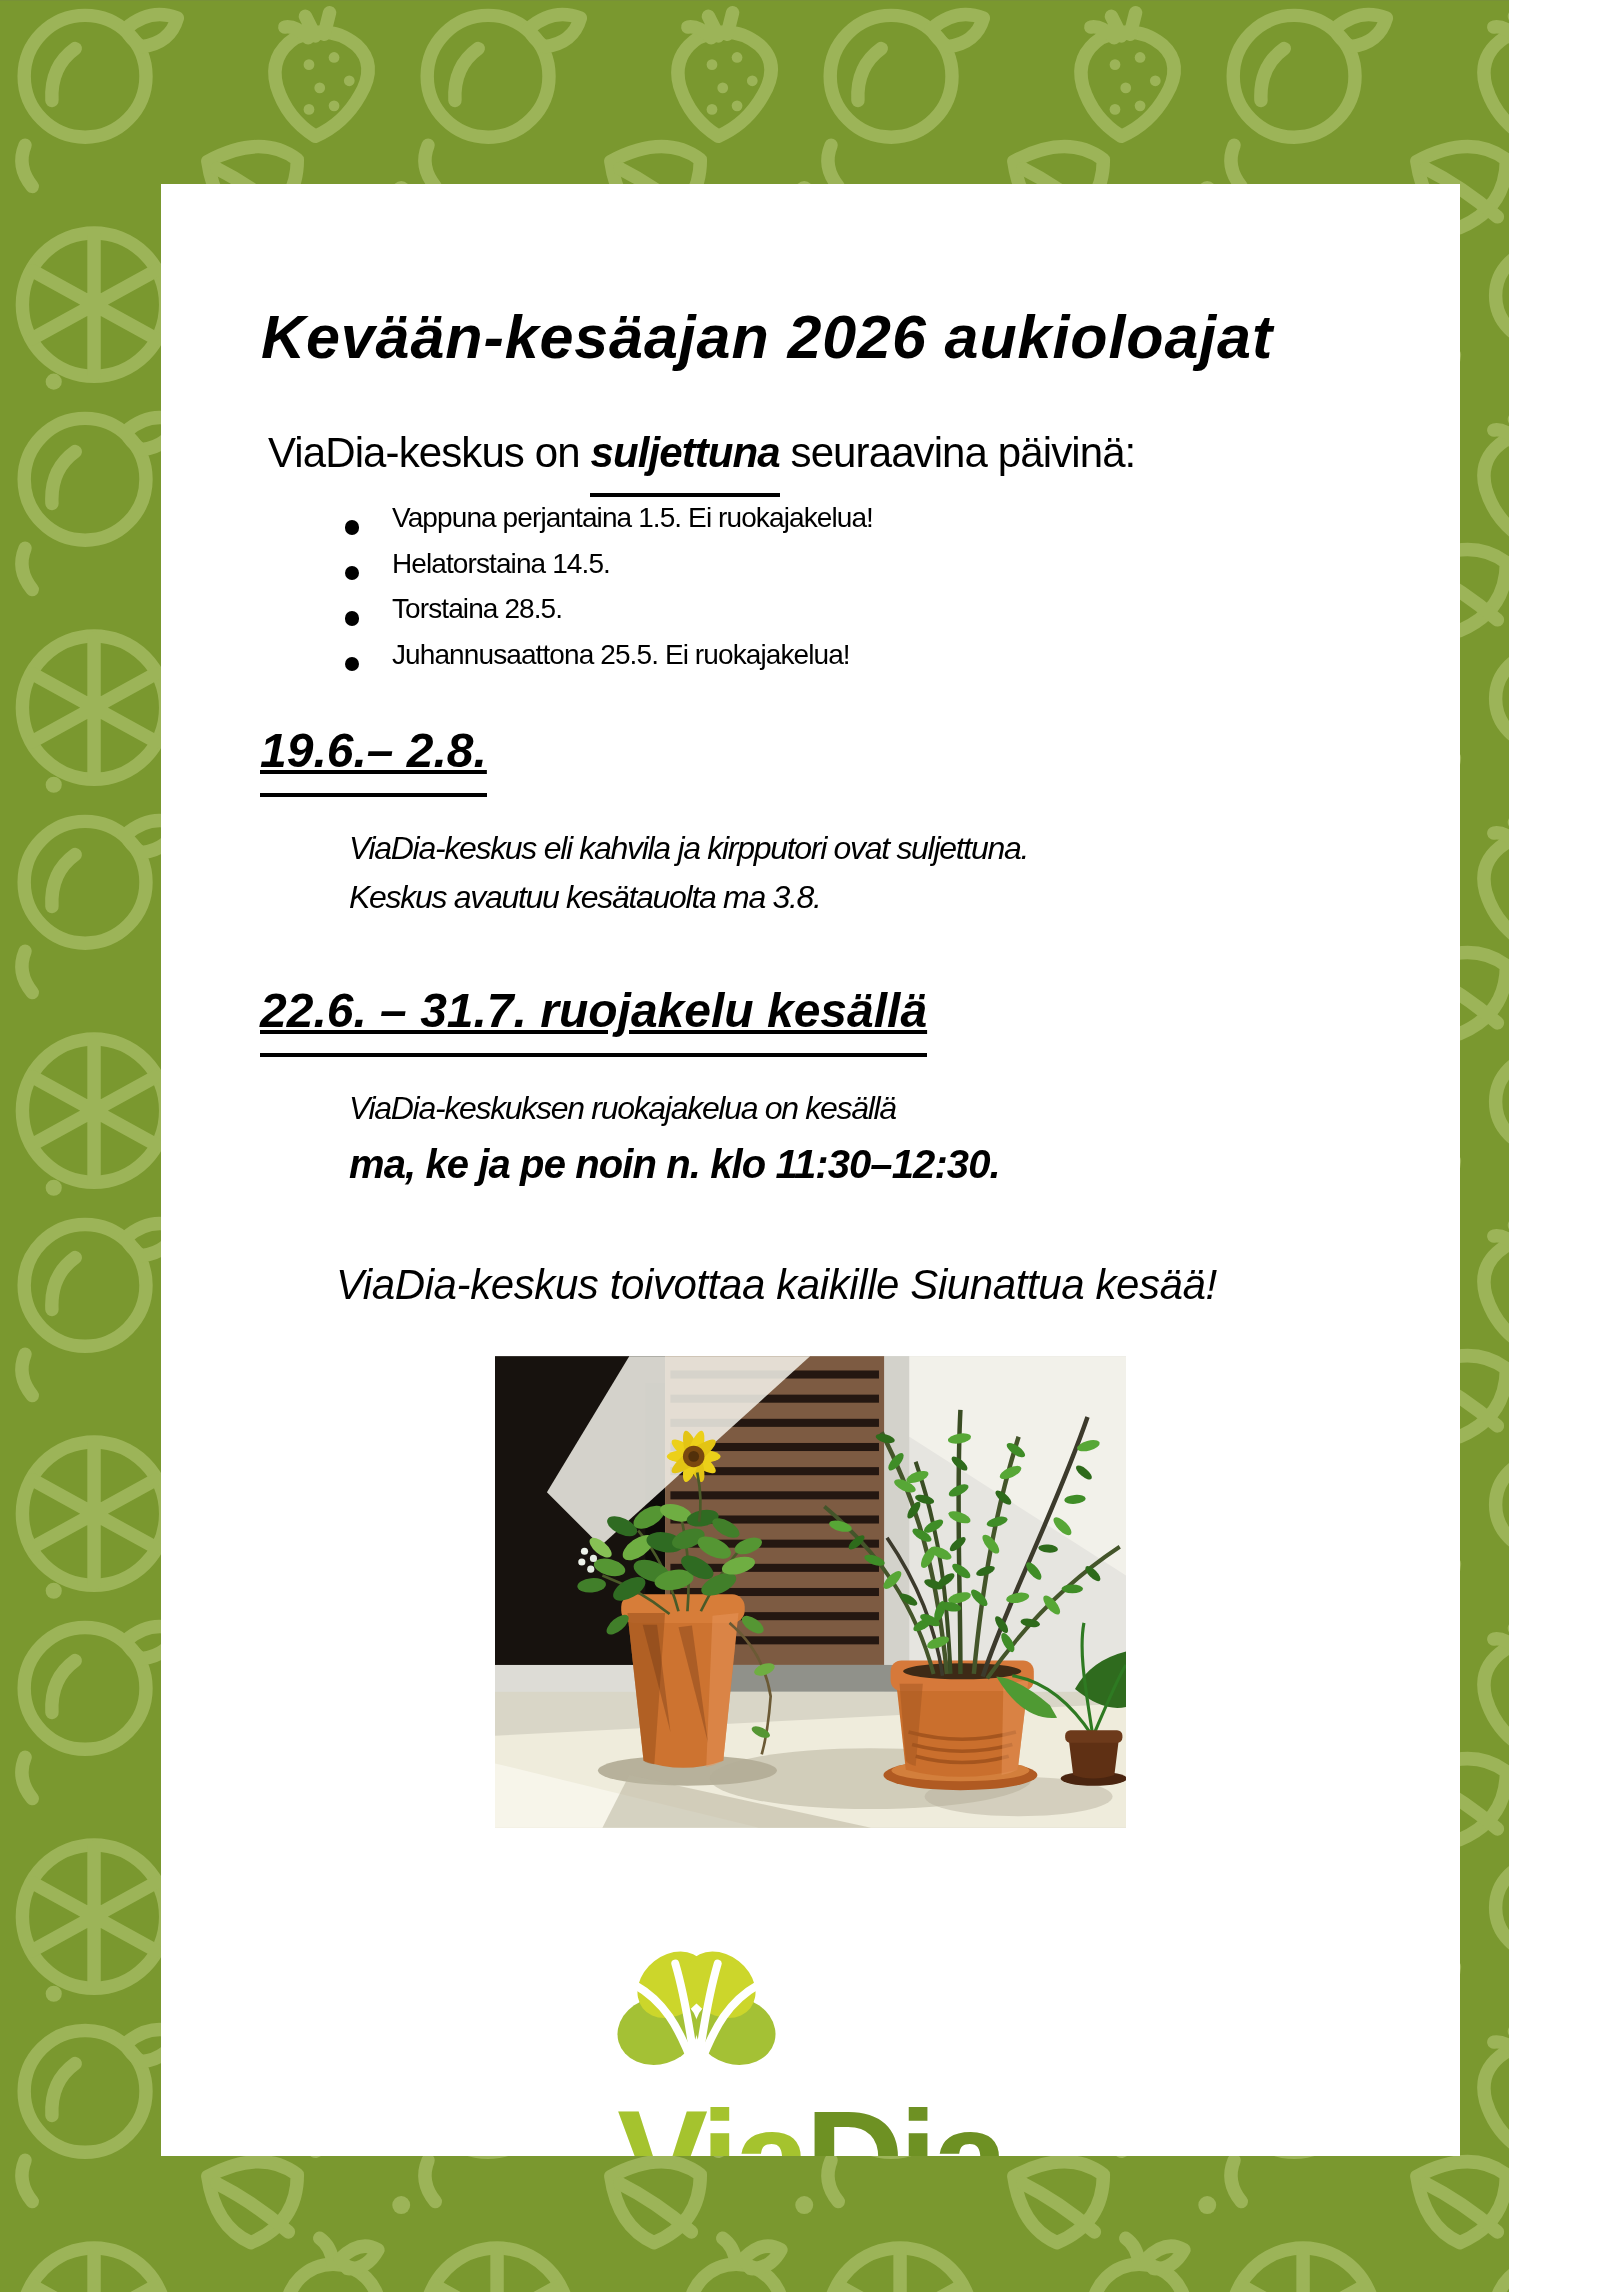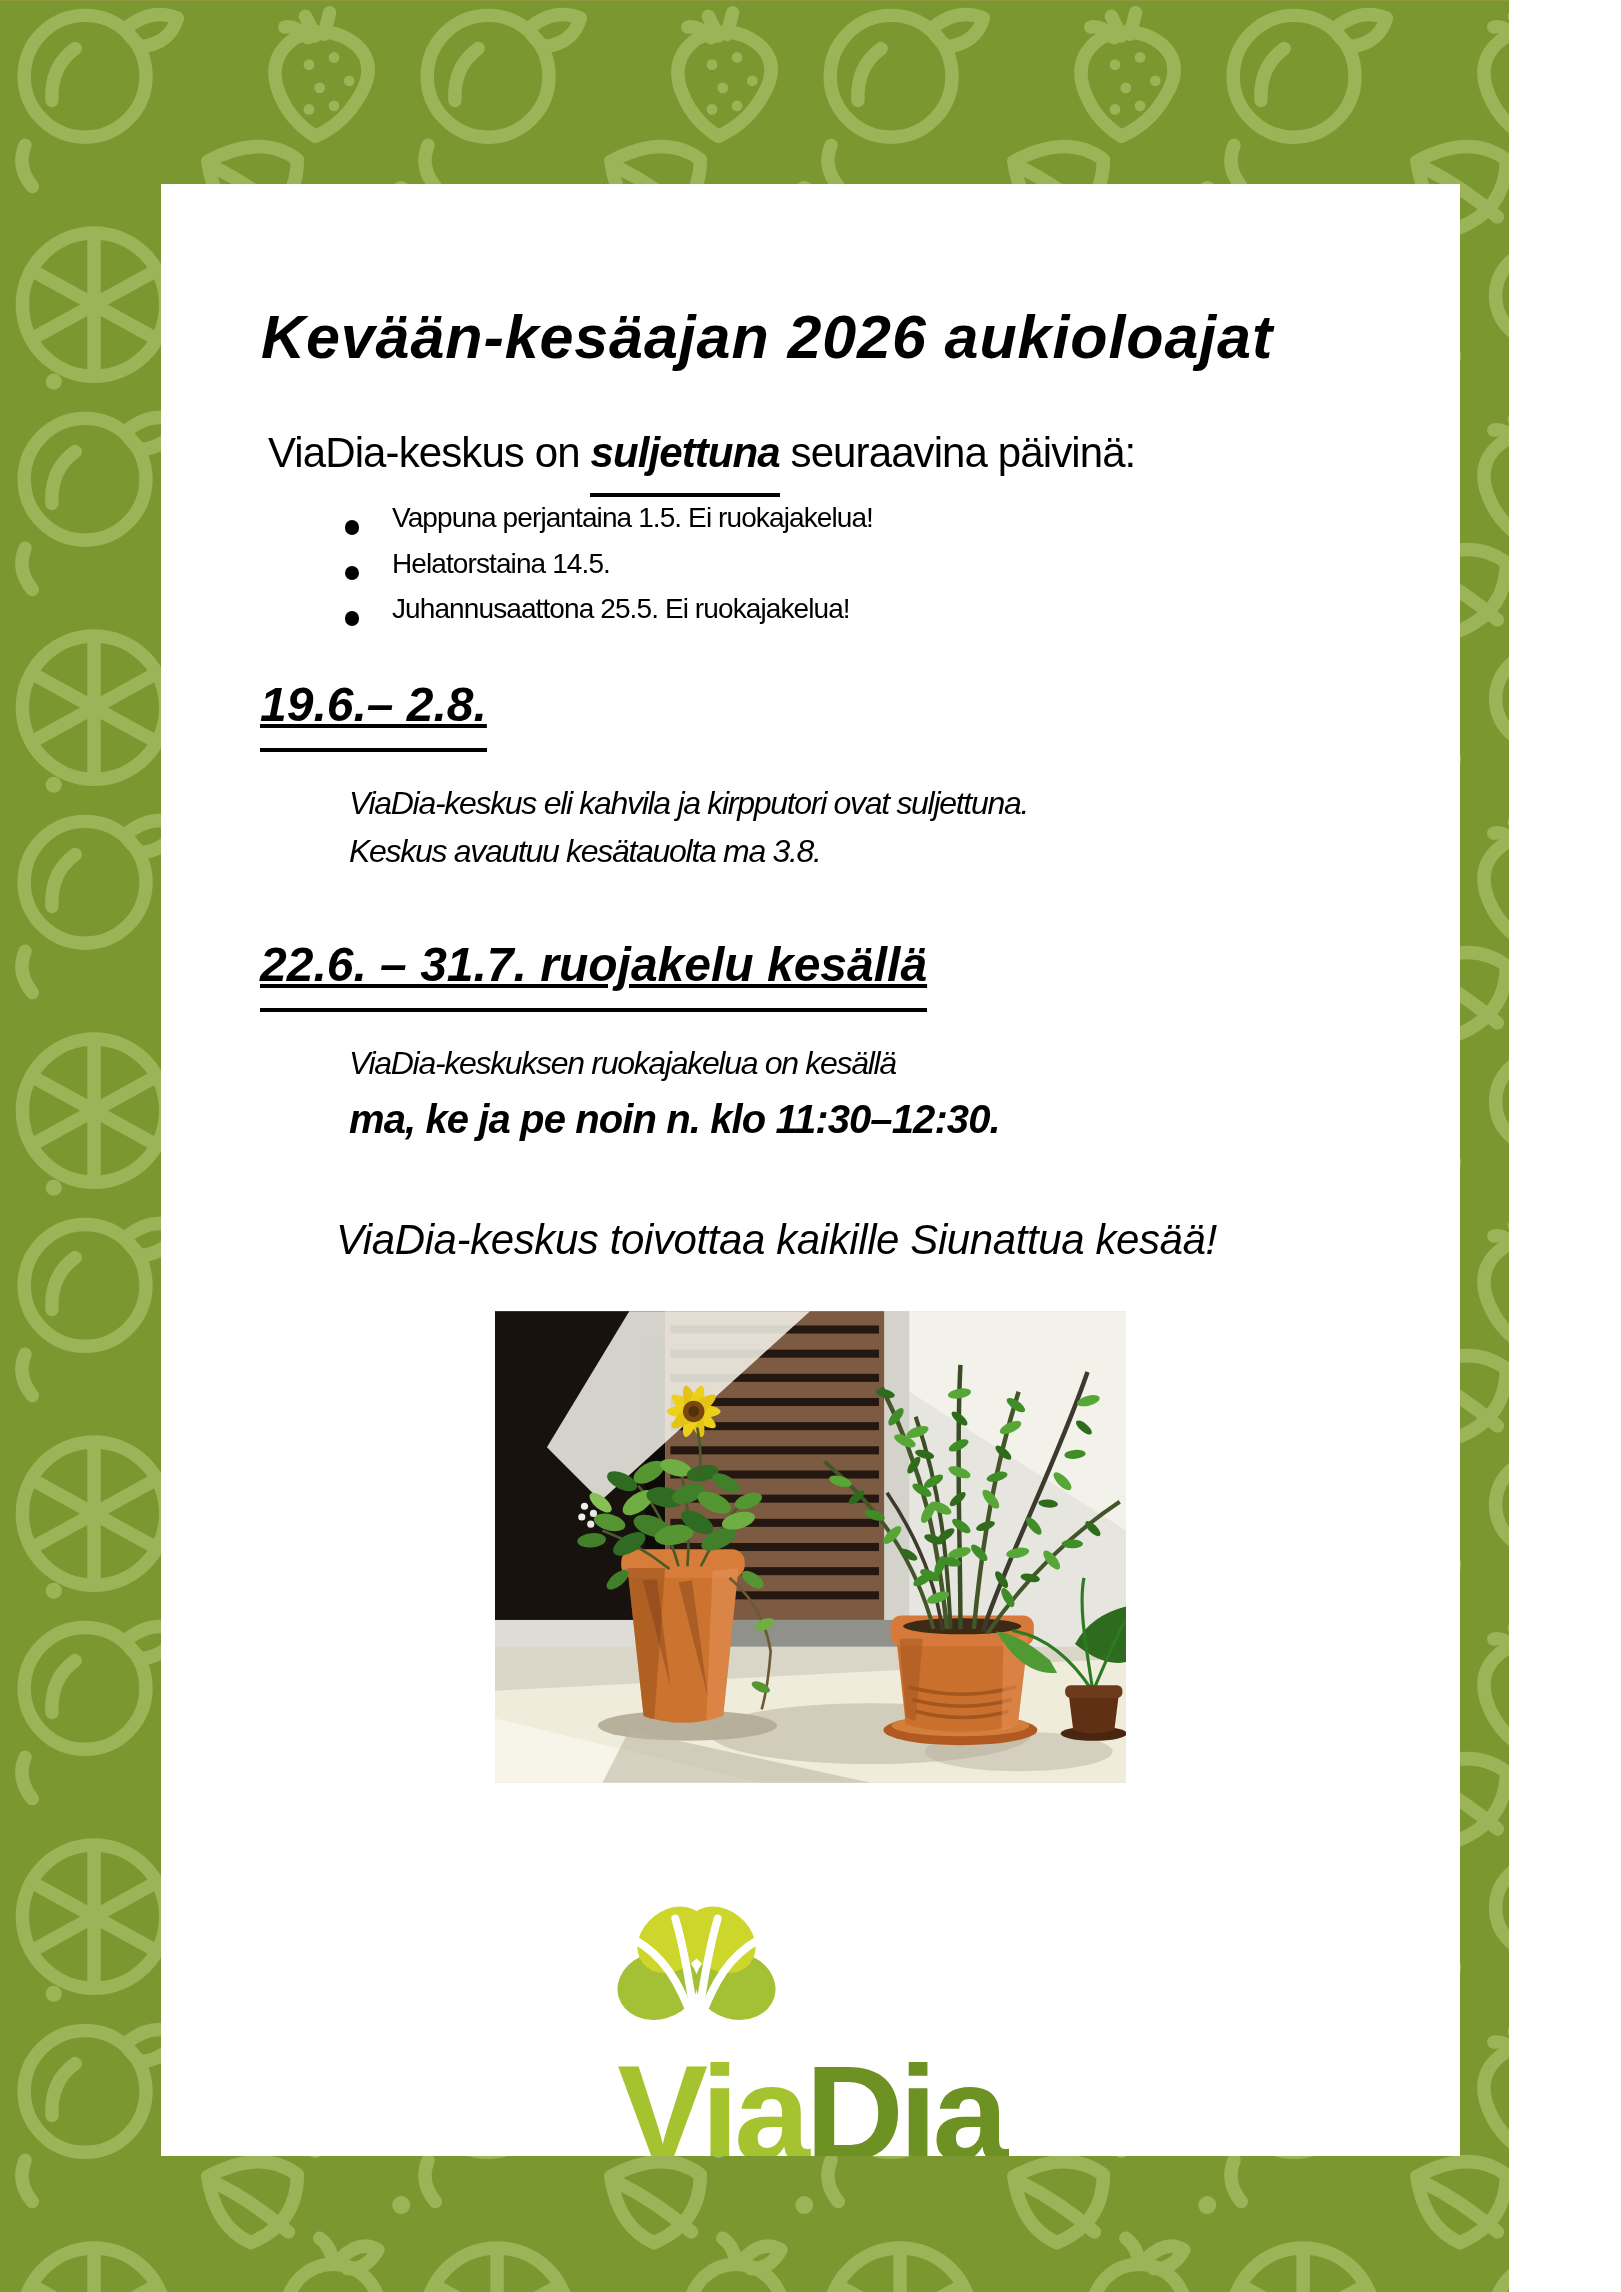--- a/index.html
+++ b/index.html
@@ -1,19 +1,19 @@
 <!DOCTYPE html>
 <html style="font-size:14.3px"><head>
 <meta charset="utf-8">
 <style>
   html,body{margin:0;padding:0;}
   .page{
     position:relative;
     width:1509px;height:2293px;
-    background:#fca5a5;
+    background:#737373;
     overflow:hidden;
     font-family:"Liberation Sans", sans-serif;
     color:#000;
   }
   .bg-pattern{position:absolute;left:0;top:0;}
   .panel{
     position:absolute;left:161px;top:184px;
     width:1299px;height:1972px;
     background:#ffffff;
     box-sizing:border-box;
@@ -163,20 +163,21 @@
 
   <div class="panel">
 
     <h1 class="title">Kevään-kesäajan 2026 aukioloajat</h1>
 
     <p class="intro"><span>ViaDia-keskus on </span><span class="emph">suljettuna</span><span> seuraavina päivinä:</span></p>
 
     <ul class="closed-list">
       <li>Vappuna perjantaina 1.5. Ei ruokajakelua!</li>
       <li>Helatorstaina 14.5.</li>
+      <li>Torstaina 28.5.</li>
       <li>Juhannusaattona 25.5. Ei ruokajakelua!</li>
     </ul>
 
     <h2 class="section"><span class="u">19.6.– 2.8.</span></h2>
     <p class="body-line">ViaDia-keskus eli kahvila ja kirpputori ovat suljettuna.</p>
     <p class="body-line">Keskus avautuu kesätauolta ma 3.8.</p>
 
     <h2 class="section second"><span class="u">22.6. – 31.7. ruojakelu kesällä</span></h2>
     <p class="body-line">ViaDia-keskuksen ruokajakelua on kesällä</p>
     <p class="bold-line">ma, ke ja pe noin n. klo 11:30–12:30.</p>

